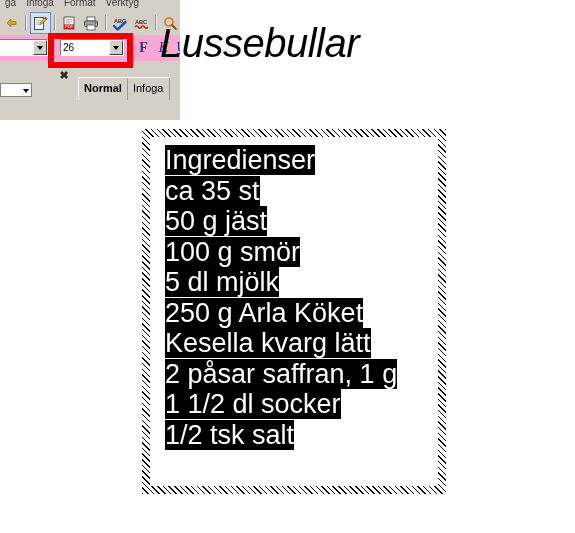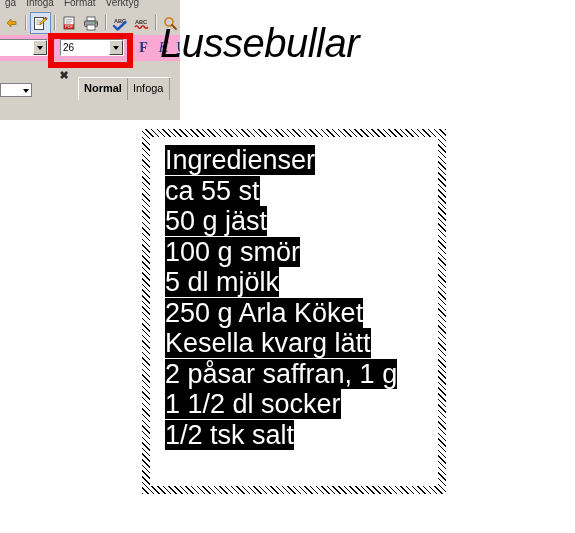--- a/index.html
+++ b/index.html
@@ -399,21 +399,21 @@
   </div>
 </div>
 
 <div id="annotation-rect"></div>
 
 <div id="doc-title">Lussebullar</div>
 
 <div id="document-page">
   <div id="document-body">
     <div class="doc-line"><span class="sel">Ingredienser</span></div>
-    <div class="doc-line"><span class="sel">ca 55 st</span></div>
+    <div class="doc-line"><span class="sel">ca 35 st</span></div>
     <div class="doc-line"><span class="sel">50 g jäst</span></div>
     <div class="doc-line"><span class="sel">100 g smör</span></div>
     <div class="doc-line"><span class="sel">5 dl mjölk</span></div>
     <div class="doc-line"><span class="sel">250 g Arla Köket</span></div>
     <div class="doc-line"><span class="sel">Kesella kvarg lätt</span></div>
     <div class="doc-line"><span class="sel">2 påsar saffran, 1 g</span></div>
     <div class="doc-line"><span class="sel">1 1/2 dl socker</span></div>
     <div class="doc-line"><span class="sel">1/2 tsk salt</span></div>
   </div>
 </div>

